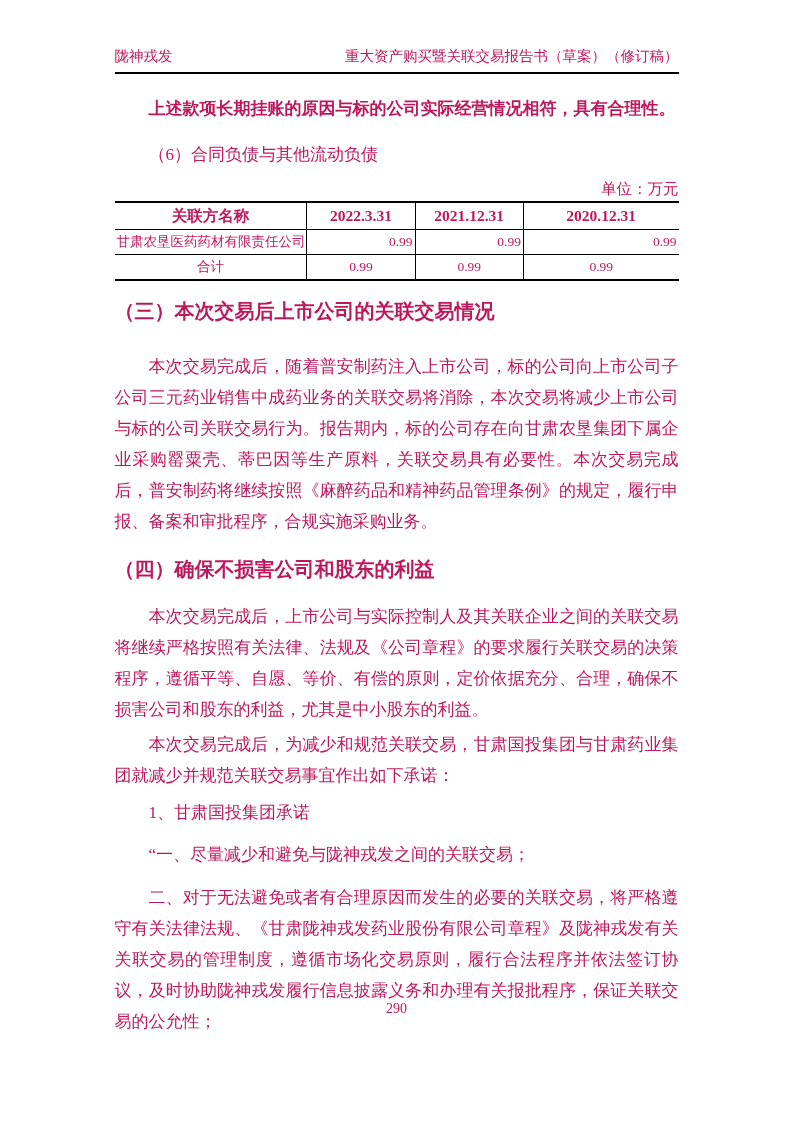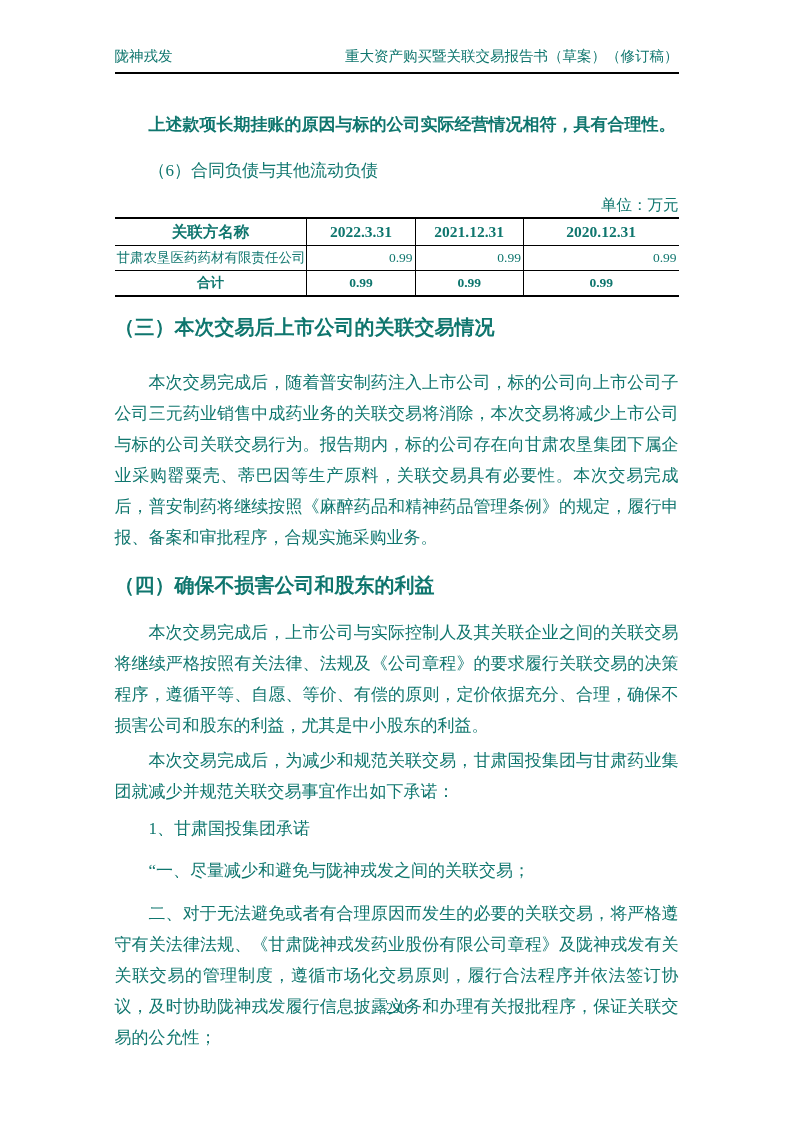--- a/index.html
+++ b/index.html
@@ -1,37 +1,37 @@
 <!DOCTYPE html>
 <html><head>
 <meta charset="utf-8">
 <style>
   html,body { margin:0; padding:0; background:#ffffff; }
   .page {
     position:relative;
     width:790px; height:1122px;
     margin:0 auto;
     background:#ffffff;
-    color:#0f766e;
+    color:#be185d;
     font-family:"Liberation Serif", serif;
     box-sizing:border-box;
     padding:0 113px;
     overflow:hidden;
   }
   
   .page-header { padding-top:46px; }
   .hdr-row {
     display:flex; justify-content:space-between; align-items:flex-end;
     font-size:14.5px; line-height:20px;
     padding-bottom:6px;
     border-bottom:2px solid #000;
   }
   
   .intro-bold {
-    margin:38px 0 0;
+    margin:22px 0 0;
     font-weight:bold;
     font-size:17px; line-height:25px;
     text-indent:2em;
     text-align:justify; text-justify:inter-character;
   }
   .sub6 {
     margin:21px 0 0;
     font-size:17px; line-height:25px;
     text-indent:2em;
   }
@@ -60,21 +60,21 @@
   table.rpt tbody tr:last-child td { border-bottom:none; }
   table.rpt th {
     font-weight:bold;
     font-size:15.5px;
     height:26px;
     text-align:center;
   }
   table.rpt td { font-size:13.5px; height:24px; }
   td.cell-name  { text-align:center; }
   td.cell-num   { text-align:right; padding-right:10px; font-size:14px; }
-  tr.total-row td { font-weight:bold;text-align:center; }
+  tr.total-row td { font-weight:normal;text-align:center; }
   
   .sec-heading {
     font-family:"Liberation Sans", sans-serif;
     font-weight:bold;
     font-size:20px; line-height:26px;
     margin:17px 0 0;
   }
   .sec-heading.h4 { margin-top:19px; }
   
   .body-para {

